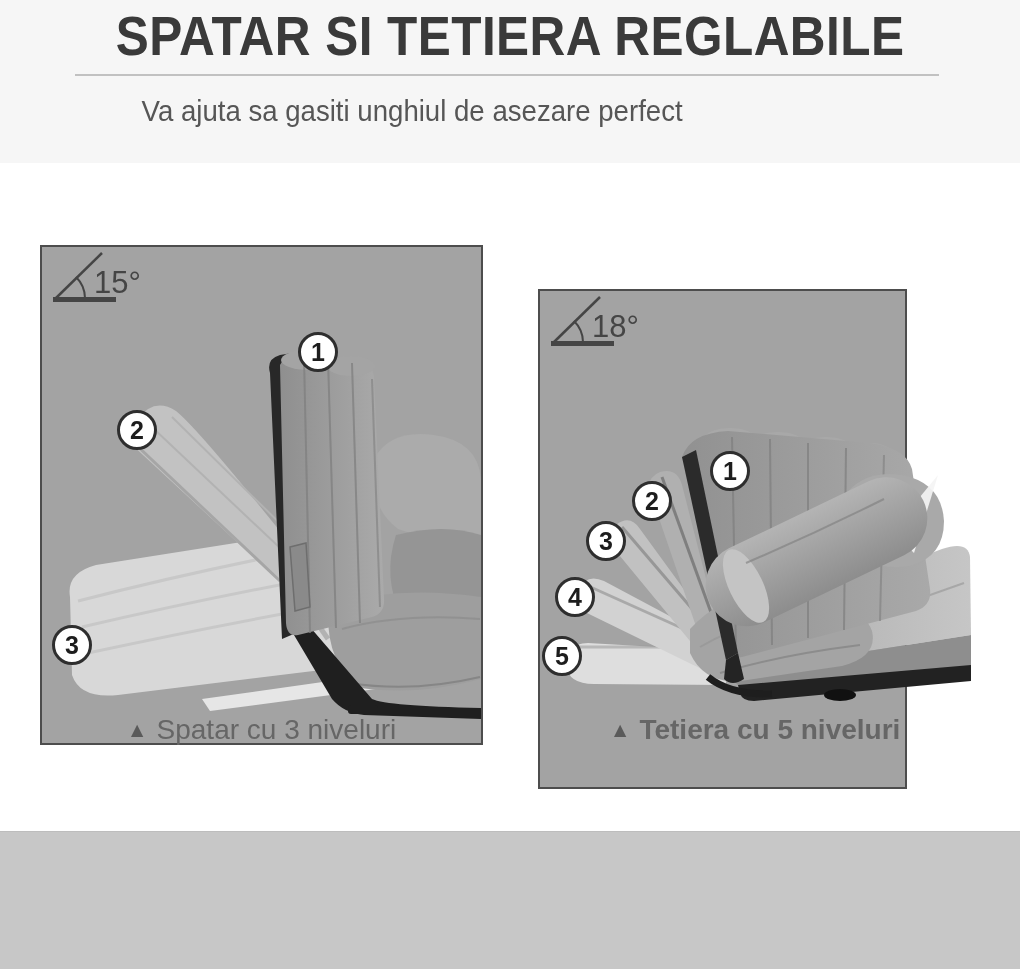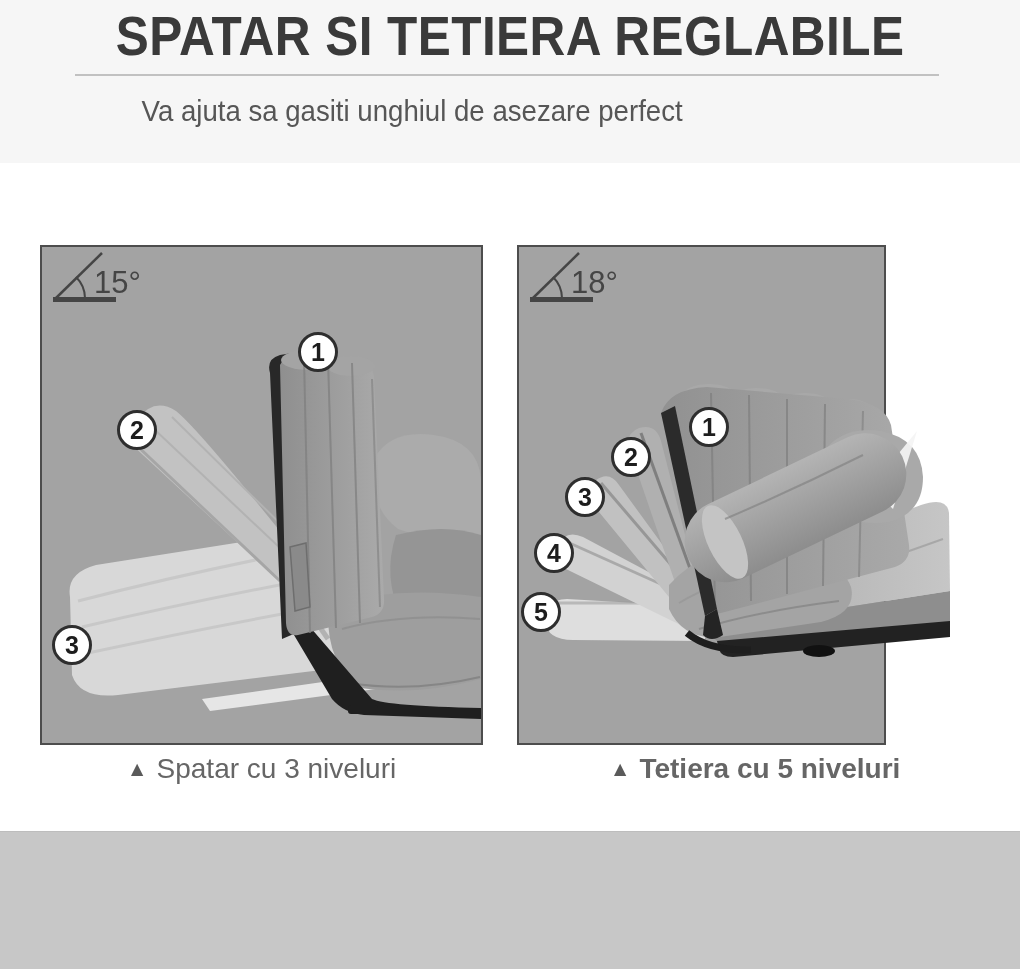--- a/index.html
+++ b/index.html
@@ -23,33 +23,33 @@
   .subtitle-wrap { position:absolute; left:0; top:94px; width:824px; text-align:center; }
   .page-subtitle {
     display:inline-block; font-size:30px; color:#565656;
     transform:scaleX(0.92); transform-origin:50% 50%; white-space:nowrap;
   }
   .panel {
     position:absolute; top:245px; height:500px; box-sizing:border-box;
     border:2px solid #4d4d4d; background:#a3a3a3;
   }
   .panel.left  { left:40px;  width:443px; }
-  .panel.right { left:517px; width:369px; }
+  .panel.right { left:538px; width:369px;margin-top:44px; }
   .sofa-svg { position:absolute; left:0; top:0; width:439px; height:496px; }
   .panel.right .sofa-svg { width:440px; }
   .angle-icon { position:absolute; left:8px; top:0px; width:140px; height:70px; }
   .angle-label { font-size:31px; fill:#454545; font-family:"Liberation Sans", sans-serif; }
   .badge {
     position:absolute; width:34px; height:34px; border-radius:50%;
     background:#ffffff; border:3px solid #2e2e2e; color:#1d1d1d;
     font-size:25px; font-weight:600; line-height:34px; text-align:center;
     z-index:5;
   }
   .caption {
-    position:absolute; top:753px; height:36px; font-size:28px; color:#666666;
+    position:absolute; top:714px; height:36px; font-size:28px; color:#666666;
     text-align:center; white-space:nowrap;
   }
   .caption.left  { left:40px;  width:443px; }
   .caption.right { left:533px; width:444px;font-weight:bold; }
   .caption .marker { font-size:21px; color:#5a5a5a; margin-right:9px; vertical-align:2px; }
   .footer-bar {
     position:absolute; left:0; top:831px; width:1020px; height:138px;
     background:#c7c7c7; border-top:1px solid #bdbdbd;
   }
 </style>

